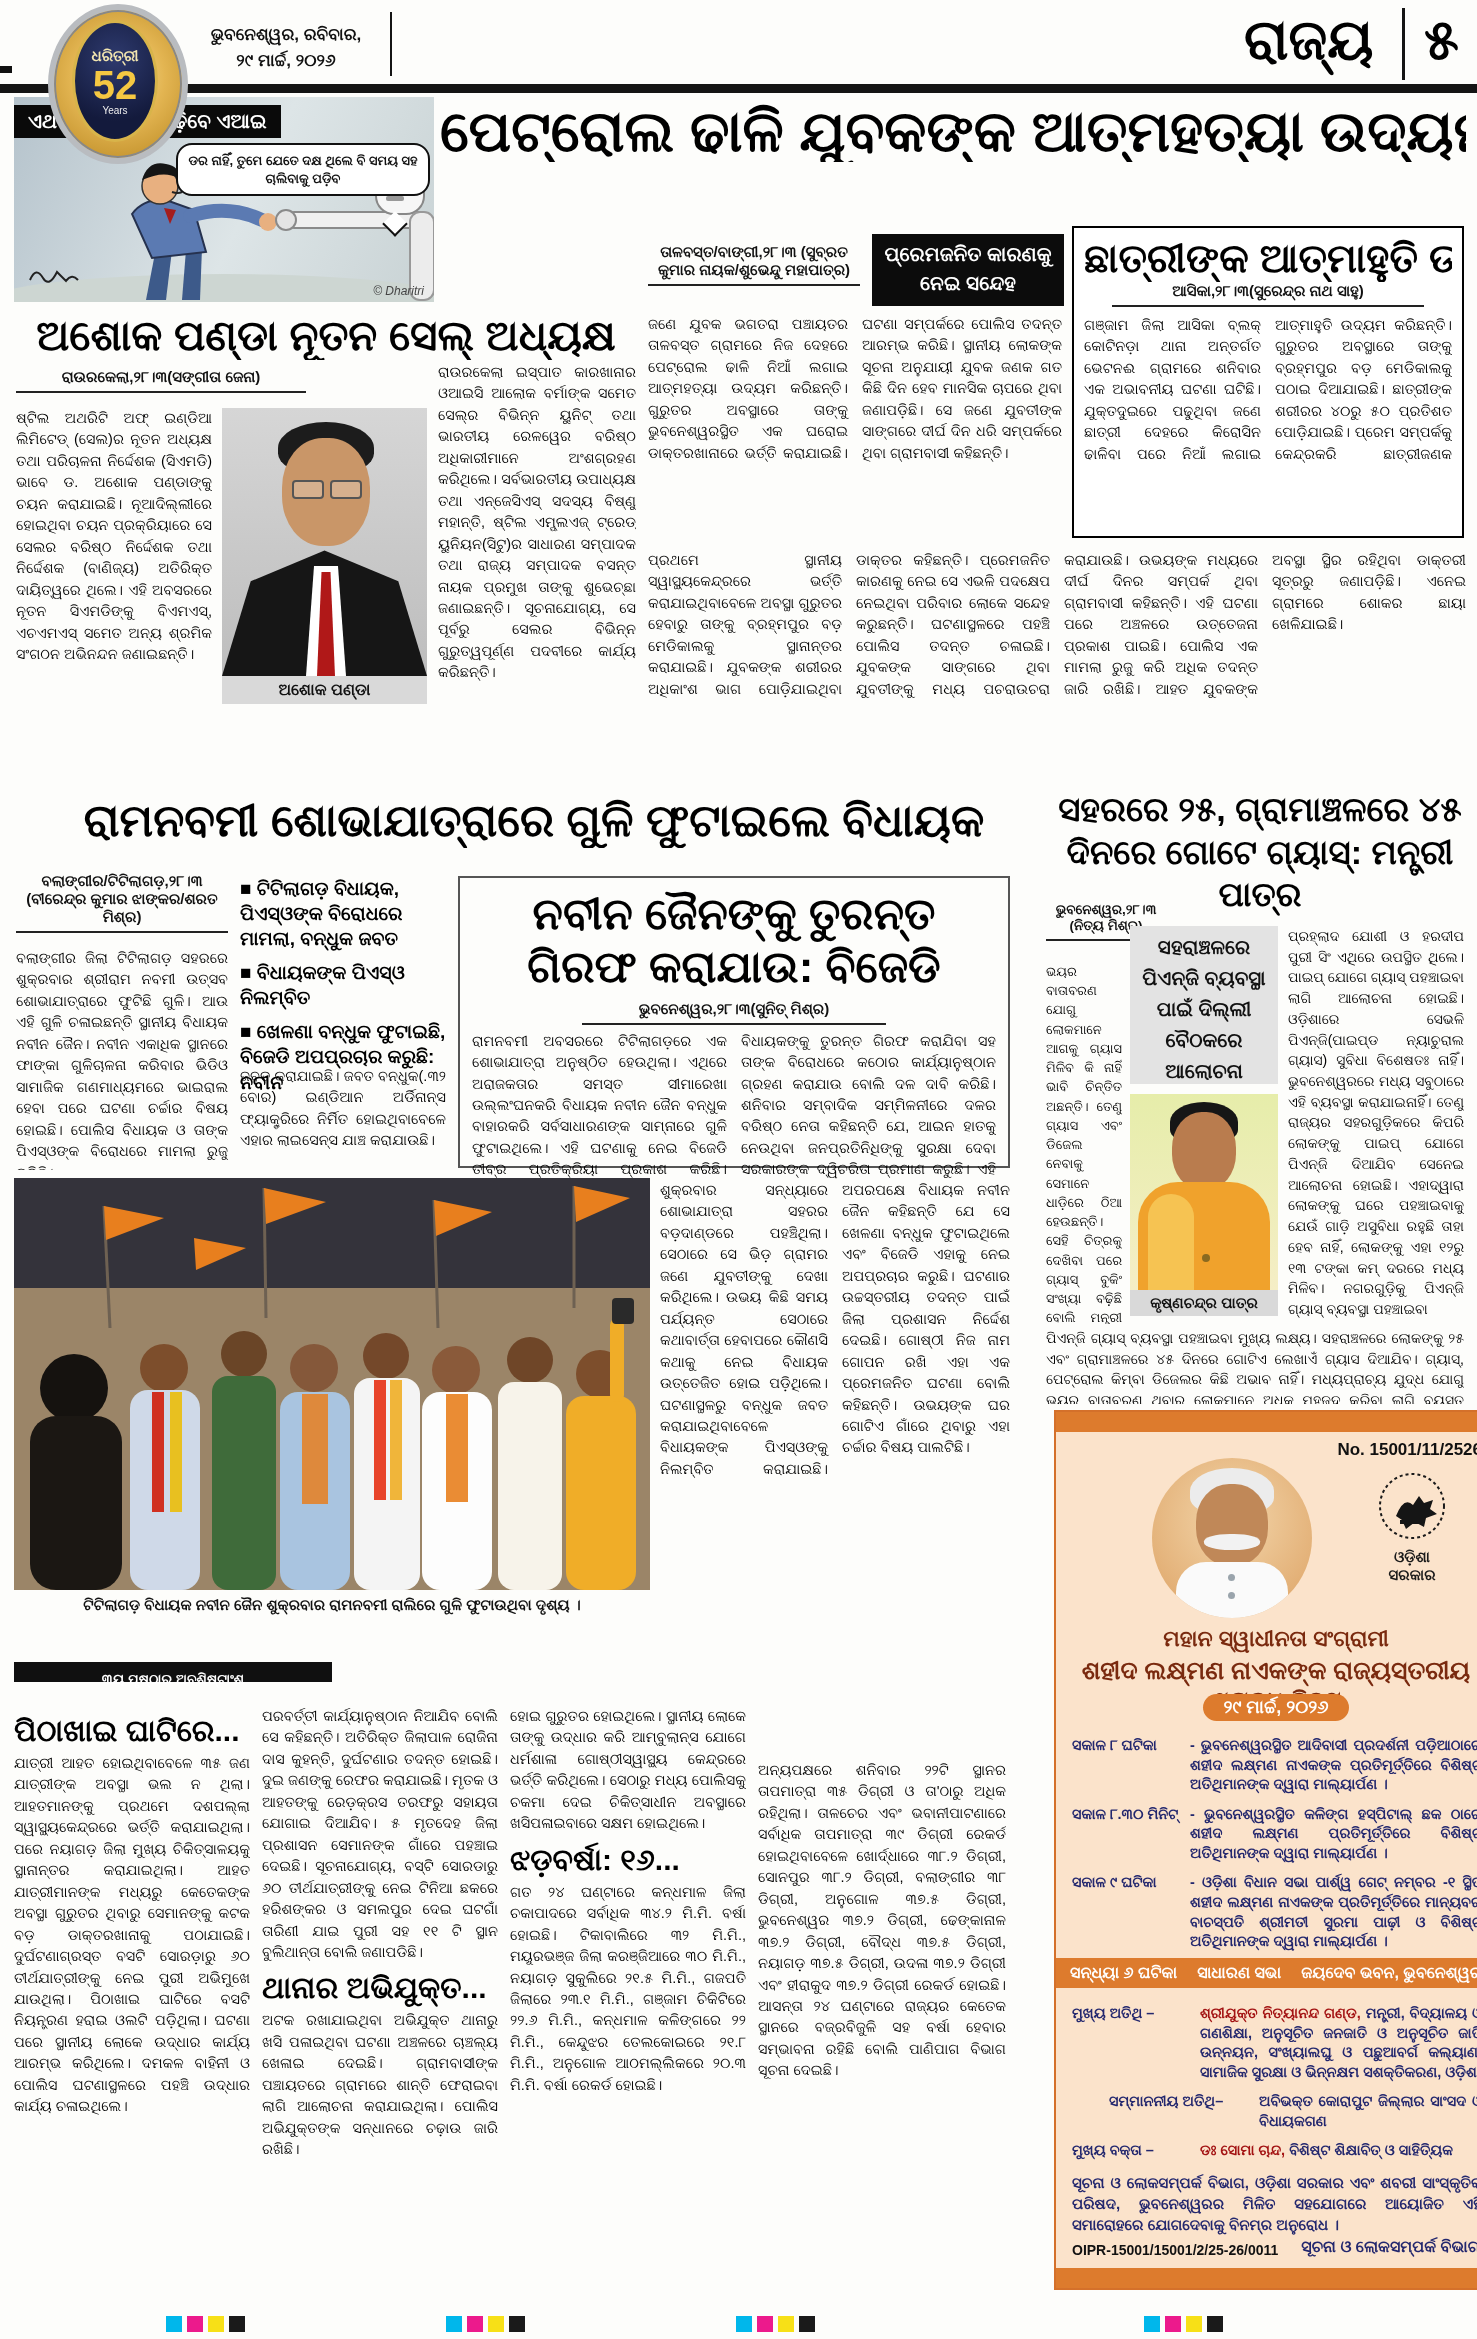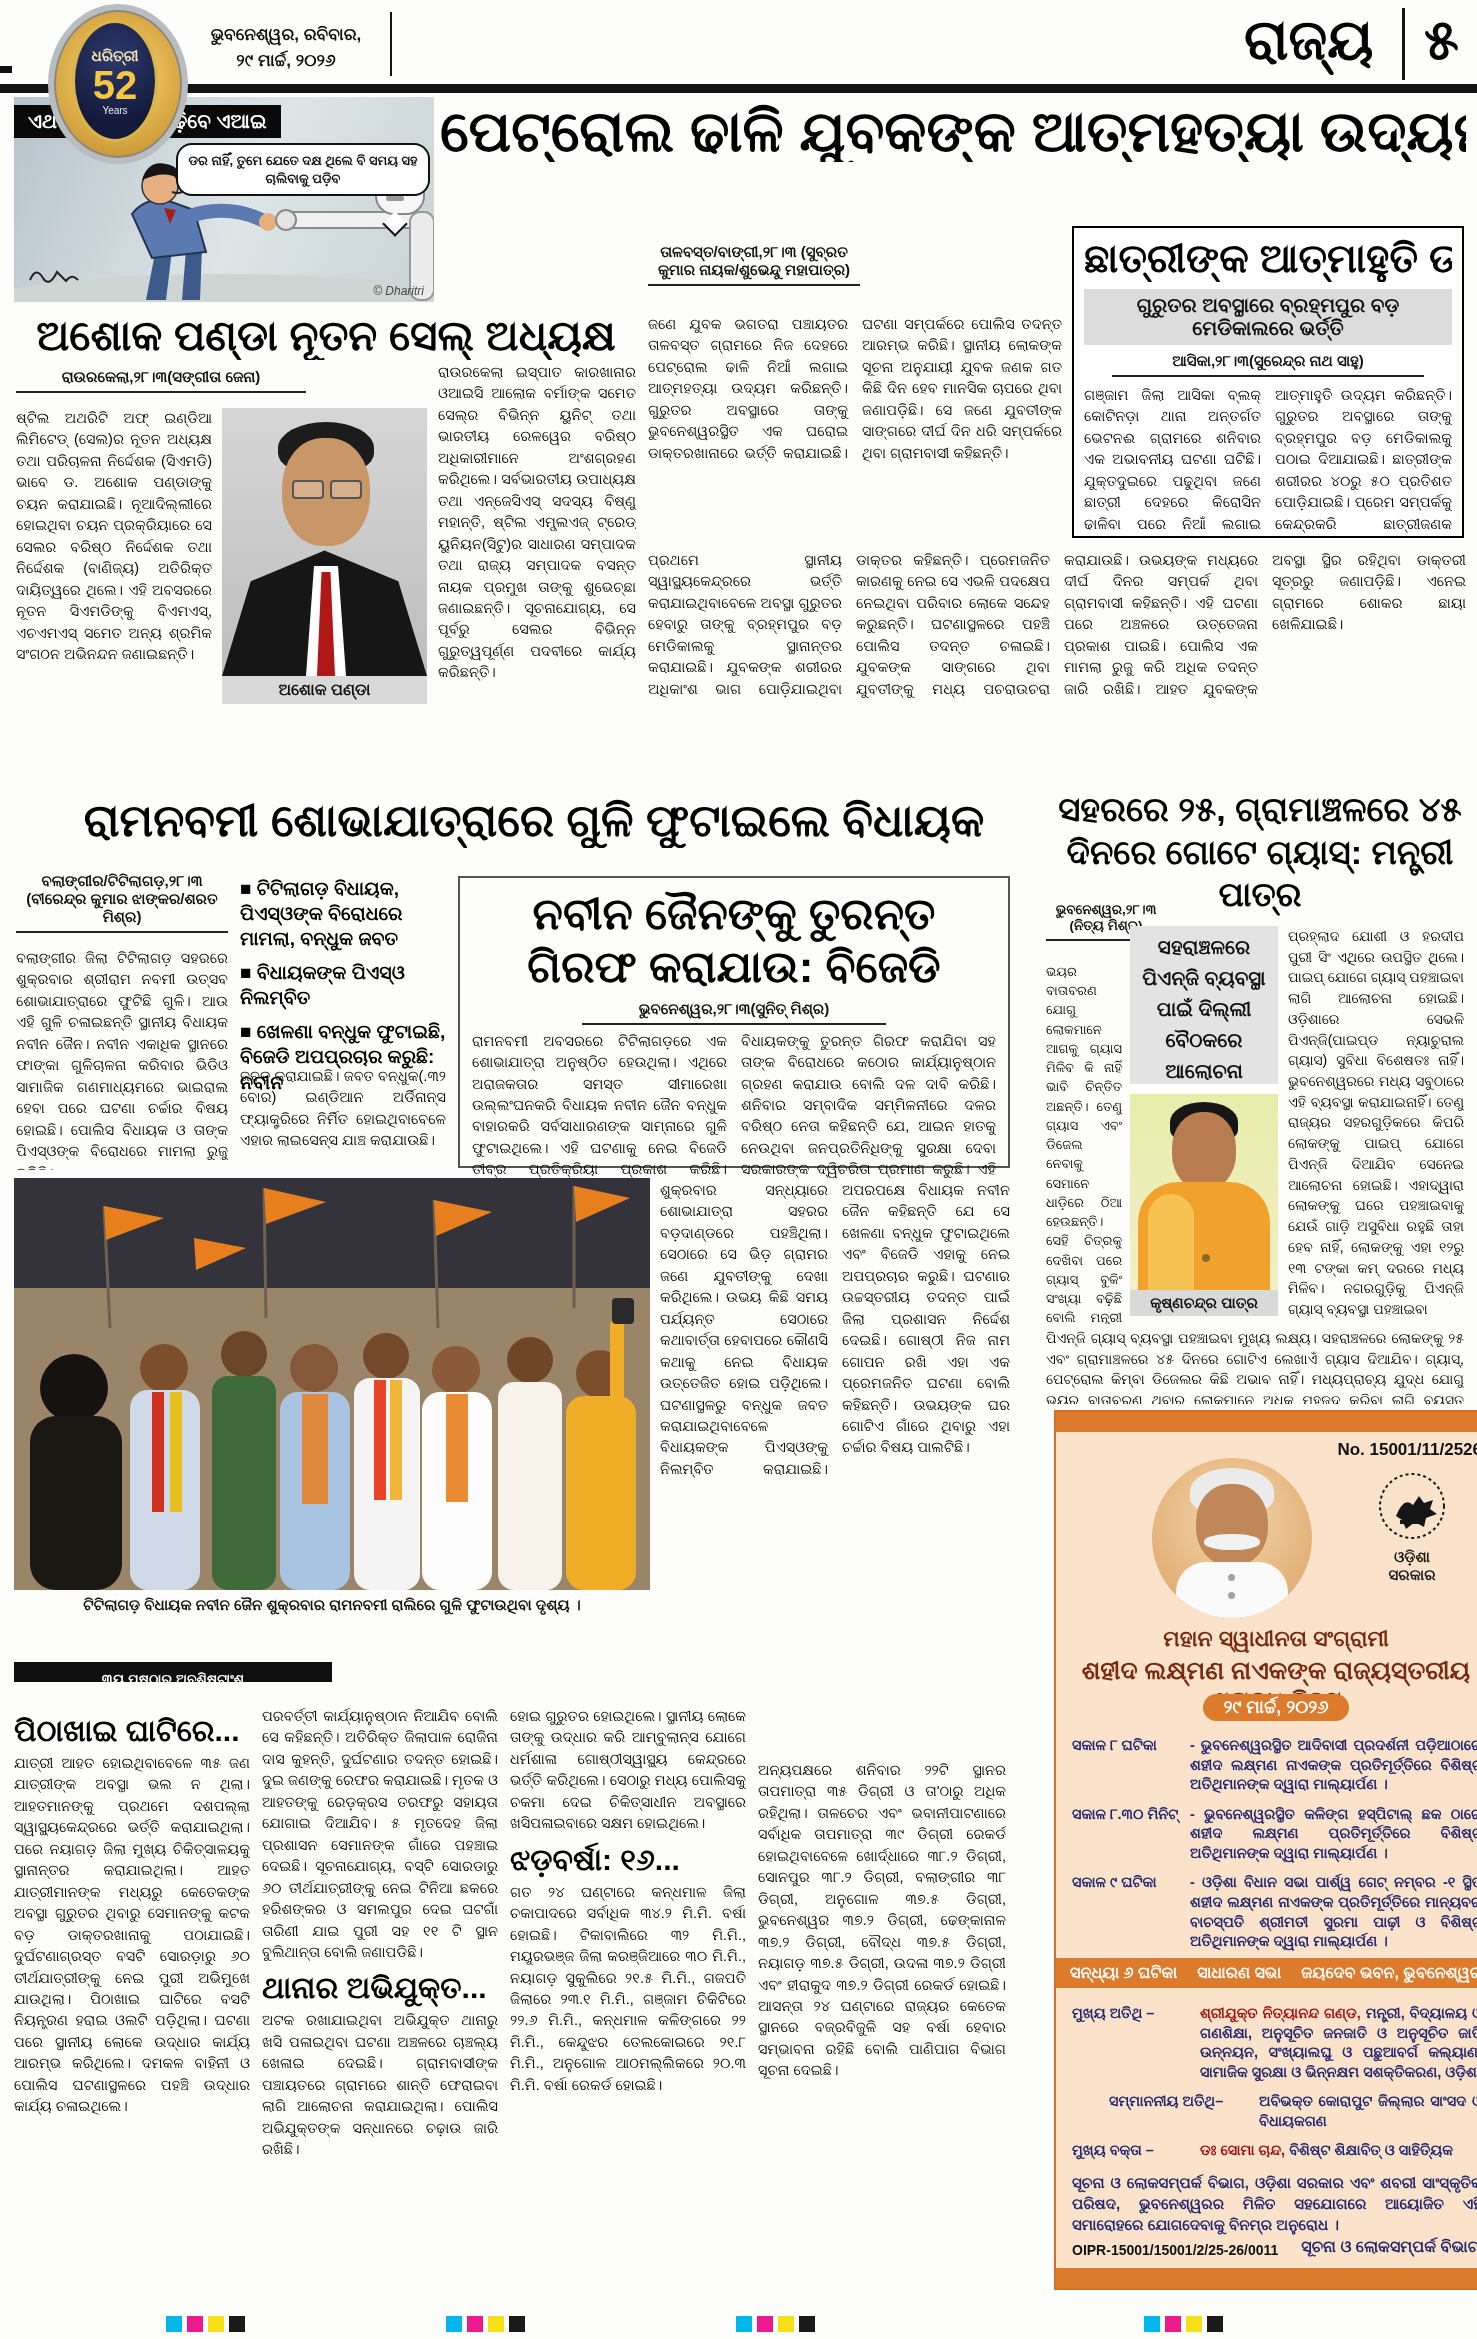--- a/index.html
+++ b/index.html
@@ -114,26 +114,26 @@
     <div class="abs bubble">ଡର ନାହିଁ, ତୁମେ ଯେତେ ଦକ୍ଷ ଥିଲେ ବି ସମୟ ସହ ଚାଲିବାକୁ ପଡ଼ିବ</div>
     <div class="abs bubble-tail"></div>
     <div class="abs cartoon-credit">© Dharitri</div>
   </div>
 
   <div class="abs headline nowrap center" style="left:440px;top:102px;width:1026px;font-size:57px;line-height:1.05;">ପେଟ୍ରୋଲ ଢାଳି ଯୁବକଙ୍କ ଆତ୍ମହତ୍ୟା ଉଦ୍ୟମ</div>
   <div class="abs byline" style="left:648px;top:243px;width:212px;">
     <div>ତାଳବସ୍ତ/ବାଙ୍ଗୀ,୨୮।୩ (ସୁବ୍ରତ</div>
     <div>କୁମାର ନାୟକ/ଶୁଭେନ୍ଦୁ ମହାପାତ୍ର)</div>
   </div>
+  <div class="abs blackbox" style="left:872px;top:234px;width:192px;height:72px;font-size:20px;line-height:1.45;padding-top:6px;box-sizing:border-box;">ପ୍ରେମଜନିତ କାରଣକୁ ନେଇ ସନ୍ଦେହ</div>
   <div class="abs body-text cols2" style="left:648px;top:314px;width:414px;height:228px;">ଜଣେ ଯୁବକ ଭଗତରା ପଞ୍ଚାୟତର ତାଳବସ୍ତ ଗ୍ରାମରେ ନିଜ ଦେହରେ ପେଟ୍ରୋଲ ଢାଳି ନିଆଁ ଲଗାଇ ଆତ୍ମହତ୍ୟା ଉଦ୍ୟମ କରିଛନ୍ତି। ଗୁରୁତର ଅବସ୍ଥାରେ ତାଙ୍କୁ ଭୁବନେଶ୍ୱରସ୍ଥିତ ଏକ ଘରୋଇ ଡାକ୍ତରଖାନାରେ ଭର୍ତ୍ତି କରାଯାଇଛି। ଘଟଣା ସମ୍ପର୍କରେ ପୋଲିସ ତଦନ୍ତ ଆରମ୍ଭ କରିଛି। ସ୍ଥାନୀୟ ଲୋକଙ୍କ ସୂଚନା ଅନୁଯାୟୀ ଯୁବକ ଜଣକ ଗତ କିଛି ଦିନ ହେବ ମାନସିକ ଚାପରେ ଥିବା ଜଣାପଡ଼ିଛି। ସେ ଜଣେ ଯୁବତୀଙ୍କ ସାଙ୍ଗରେ ଦୀର୍ଘ ଦିନ ଧରି ସମ୍ପର୍କରେ ଥିବା ଗ୍ରାମବାସୀ କହିଛନ୍ତି।</div>
   <div class="abs body-text cols4" style="left:648px;top:550px;width:818px;height:222px;">ପ୍ରଥମେ ସ୍ଥାନୀୟ ସ୍ୱାସ୍ଥ୍ୟକେନ୍ଦ୍ରରେ ଭର୍ତ୍ତି କରାଯାଇଥିବାବେଳେ ଅବସ୍ଥା ଗୁରୁତର ହେବାରୁ ତାଙ୍କୁ ବ୍ରହ୍ମପୁର ବଡ଼ ମେଡିକାଲକୁ ସ୍ଥାନାନ୍ତର କରାଯାଇଛି। ଯୁବକଙ୍କ ଶରୀରର ଅଧିକାଂଶ ଭାଗ ପୋଡ଼ିଯାଇଥିବା ଡାକ୍ତର କହିଛନ୍ତି। ପ୍ରେମଜନିତ କାରଣକୁ ନେଇ ସେ ଏଭଳି ପଦକ୍ଷେପ ନେଇଥିବା ପରିବାର ଲୋକେ ସନ୍ଦେହ କରୁଛନ୍ତି। ଘଟଣାସ୍ଥଳରେ ପହଞ୍ଚି ପୋଲିସ ତଦନ୍ତ ଚଳାଇଛି। ଯୁବକଙ୍କ ସାଙ୍ଗରେ ଥିବା ଯୁବତୀଙ୍କୁ ମଧ୍ୟ ପଚରାଉଚରା କରାଯାଉଛି। ଉଭୟଙ୍କ ମଧ୍ୟରେ ଦୀର୍ଘ ଦିନର ସମ୍ପର୍କ ଥିବା ଗ୍ରାମବାସୀ କହିଛନ୍ତି। ଏହି ଘଟଣା ପରେ ଅଞ୍ଚଳରେ ଉତ୍ତେଜନା ପ୍ରକାଶ ପାଇଛି। ପୋଲିସ ଏକ ମାମଲା ରୁଜୁ କରି ଅଧିକ ତଦନ୍ତ ଜାରି ରଖିଛି। ଆହତ ଯୁବକଙ୍କ ଅବସ୍ଥା ସ୍ଥିର ରହିଥିବା ଡାକ୍ତରୀ ସୂତ୍ରରୁ ଜଣାପଡ଼ିଛି। ଏନେଇ ଗ୍ରାମରେ ଶୋକର ଛାୟା ଖେଳିଯାଇଛି।</div>
 
   <div class="abs storybox" style="left:1072px;top:226px;width:392px;height:312px;box-sizing:border-box;padding:8px 10px;">
     <div class="headline center nowrap" style="font-size:40px;">ଛାତ୍ରୀଙ୍କ ଆତ୍ମାହୁତି ଉଦ୍ୟମ</div>
-    <div class="deckbar" style="font-size:20px;padding:5px 2px;margin:7px 0;">ଗୁରୁତର ଅବସ୍ଥାରେ ବ୍ରହ୍ମପୁର ବଡ଼ ମେଡିକାଲରେ ଭର୍ତ୍ତି</div>
     <div class="byline" style="margin:0 auto 8px;width:85%;">ଆସିକା,୨୮।୩(ସୁରେନ୍ଦ୍ର ନାଥ ସାହୁ)</div>
     <div class="body-text cols2" style="height:168px;">ଗଞ୍ଜାମ ଜିଲା ଆସିକା ବ୍ଲକ୍ କୋଟିନଡ଼ା ଥାନା ଅନ୍ତର୍ଗତ ଭେଟନଈ ଗ୍ରାମରେ ଶନିବାର ଏକ ଅଭାବନୀୟ ଘଟଣା ଘଟିଛି। ଯୁକ୍ତଦୁଇରେ ପଢୁଥିବା ଜଣେ ଛାତ୍ରୀ ଦେହରେ କିରୋସିନ ଢାଳିବା ପରେ ନିଆଁ ଲଗାଇ ଆତ୍ମାହୁତି ଉଦ୍ୟମ କରିଛନ୍ତି। ଗୁରୁତର ଅବସ୍ଥାରେ ତାଙ୍କୁ ବ୍ରହ୍ମପୁର ବଡ଼ ମେଡିକାଲକୁ ପଠାଇ ଦିଆଯାଇଛି। ଛାତ୍ରୀଙ୍କ ଶରୀରର ୪୦ରୁ ୫୦ ପ୍ରତିଶତ ପୋଡ଼ିଯାଇଛି। ପ୍ରେମ ସମ୍ପର୍କକୁ କେନ୍ଦ୍ରକରି ଛାତ୍ରୀଜଣକ ଆତ୍ମାହୁତି ଉଦ୍ୟମ କରିଥିବା କୁହାଯାଉଛି। ସୂଚନା ଅନୁଯାୟୀ, ଛାତ୍ରୀଙ୍କର କୋଦଳା ଅଞ୍ଚଳର ଜଣେ ଯୁବକଙ୍କ ସହ ସମ୍ପର୍କ ଥିଲା। ଏନେଇ ଥାନାକୁ ଅବଗତ କରାଇ ପ୍ରାଥମିକୀ କରାଯାଇଛି। ଅବସ୍ଥା ଗୁରୁତର ଥିବାରୁ ତାଙ୍କୁ କଟକ ପଠାଯିବାର ବ୍ୟବସ୍ଥା ଚାଲିଛି।</div>
   </div>
 
   <div class="abs headline nowrap center" style="left:16px;top:312px;width:620px;font-size:42px;">ଅଶୋକ ପଣ୍ଡା ନୂତନ ସେଲ୍ ଅଧ୍ୟକ୍ଷ</div>
   <div class="abs byline" style="left:16px;top:368px;width:290px;">ରାଉରକେଲା,୨୮।୩(ସଙ୍ଗୀତା ଜେନା)</div>
   <div class="abs portrait" style="left:222px;top:408px;width:205px;height:268px;">
     <div class="abs" style="left:56px;top:14px;width:96px;height:52px;border-radius:50% 50% 40% 40%;background:#1c1c1c;"></div>
     <div class="abs" style="left:60px;top:30px;width:88px;height:108px;border-radius:46%;background:#c99668;"></div>
     <div class="abs" style="left:70px;top:72px;width:28px;height:15px;border:2px solid #555;border-radius:4px;background:rgba(255,255,255,.25);"></div>

